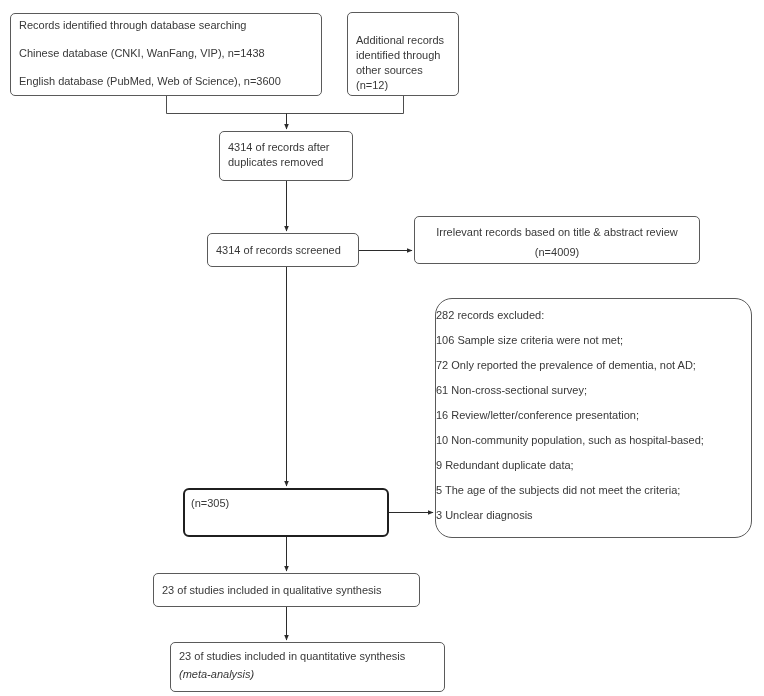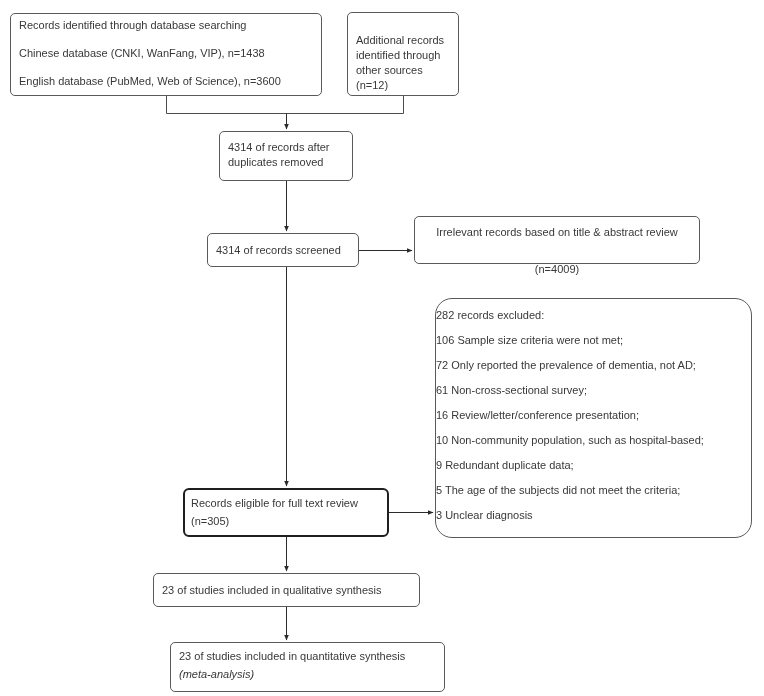--- a/index.html
+++ b/index.html
@@ -35,21 +35,21 @@
   
   .bx-b { left: 347px; top: 12px;  width: 112px; height: 84px; padding: 20px 8px; }
   .bx-b .line { line-height: 15px; }
   
   .bx-c { left: 219px; top: 131px; width: 134px; height: 50px; padding: 8px 8px; }
   .bx-c .line { line-height: 15px; }
   
   .bx-d { left: 207px; top: 233px; width: 152px; height: 34px; display: flex; align-items: center; padding: 0 8px; }
   
   .bx-e { left: 414px; top: 216px; width: 286px; height: 48px; padding: 8px 8px; text-align: center; }
-  .bx-e .line + .line { margin-top: 23px; }
+  .bx-e .line + .line { margin-top: 6px; }
   
   .bx-f { left: 435px; top: 298px; width: 317px; height: 240px; padding: 9px 0; border-radius: 17px; }
   .bx-f .line { margin-bottom: 11px; }
   
   .bx-g { left: 183px; top: 488px; width: 206px; height: 49px; padding: 6px 6px; border: 2px solid #1f1f1f; border-radius: 6px; }
   .bx-g .line + .line { margin-top: 4px; }
   
   .bx-h { left: 153px; top: 573px; width: 267px; height: 34px; display: flex; align-items: center; padding: 0 8px; }
   
   .bx-i { left: 150px; top: 642px; width: 275px; height: 50px; padding: 6px 8px; margin-left: 20px; }
@@ -115,21 +115,20 @@
     <div class="line">72 Only reported the prevalence of dementia, not AD;</div>
     <div class="line">61 Non-cross-sectional survey;</div>
     <div class="line">16 Review/letter/conference presentation;</div>
     <div class="line">10 Non-community population, such as hospital-based;</div>
     <div class="line">9 Redundant duplicate data;</div>
     <div class="line">5 The age of the subjects did not meet the criteria;</div>
     <div class="line">3 Unclear diagnosis</div>
   </div>
 
   <div class="box bx-g">
-    <div class="line">Records eligible for full text review</div>
     <div class="line">(n=305)</div>
   </div>
 
   <div class="box bx-h">
     <div class="line">23 of studies included in qualitative synthesis</div>
   </div>
 
   <div class="box bx-i">
     <div class="line">23 of studies included in quantitative synthesis</div>
     <div class="line">(meta-analysis)</div>

